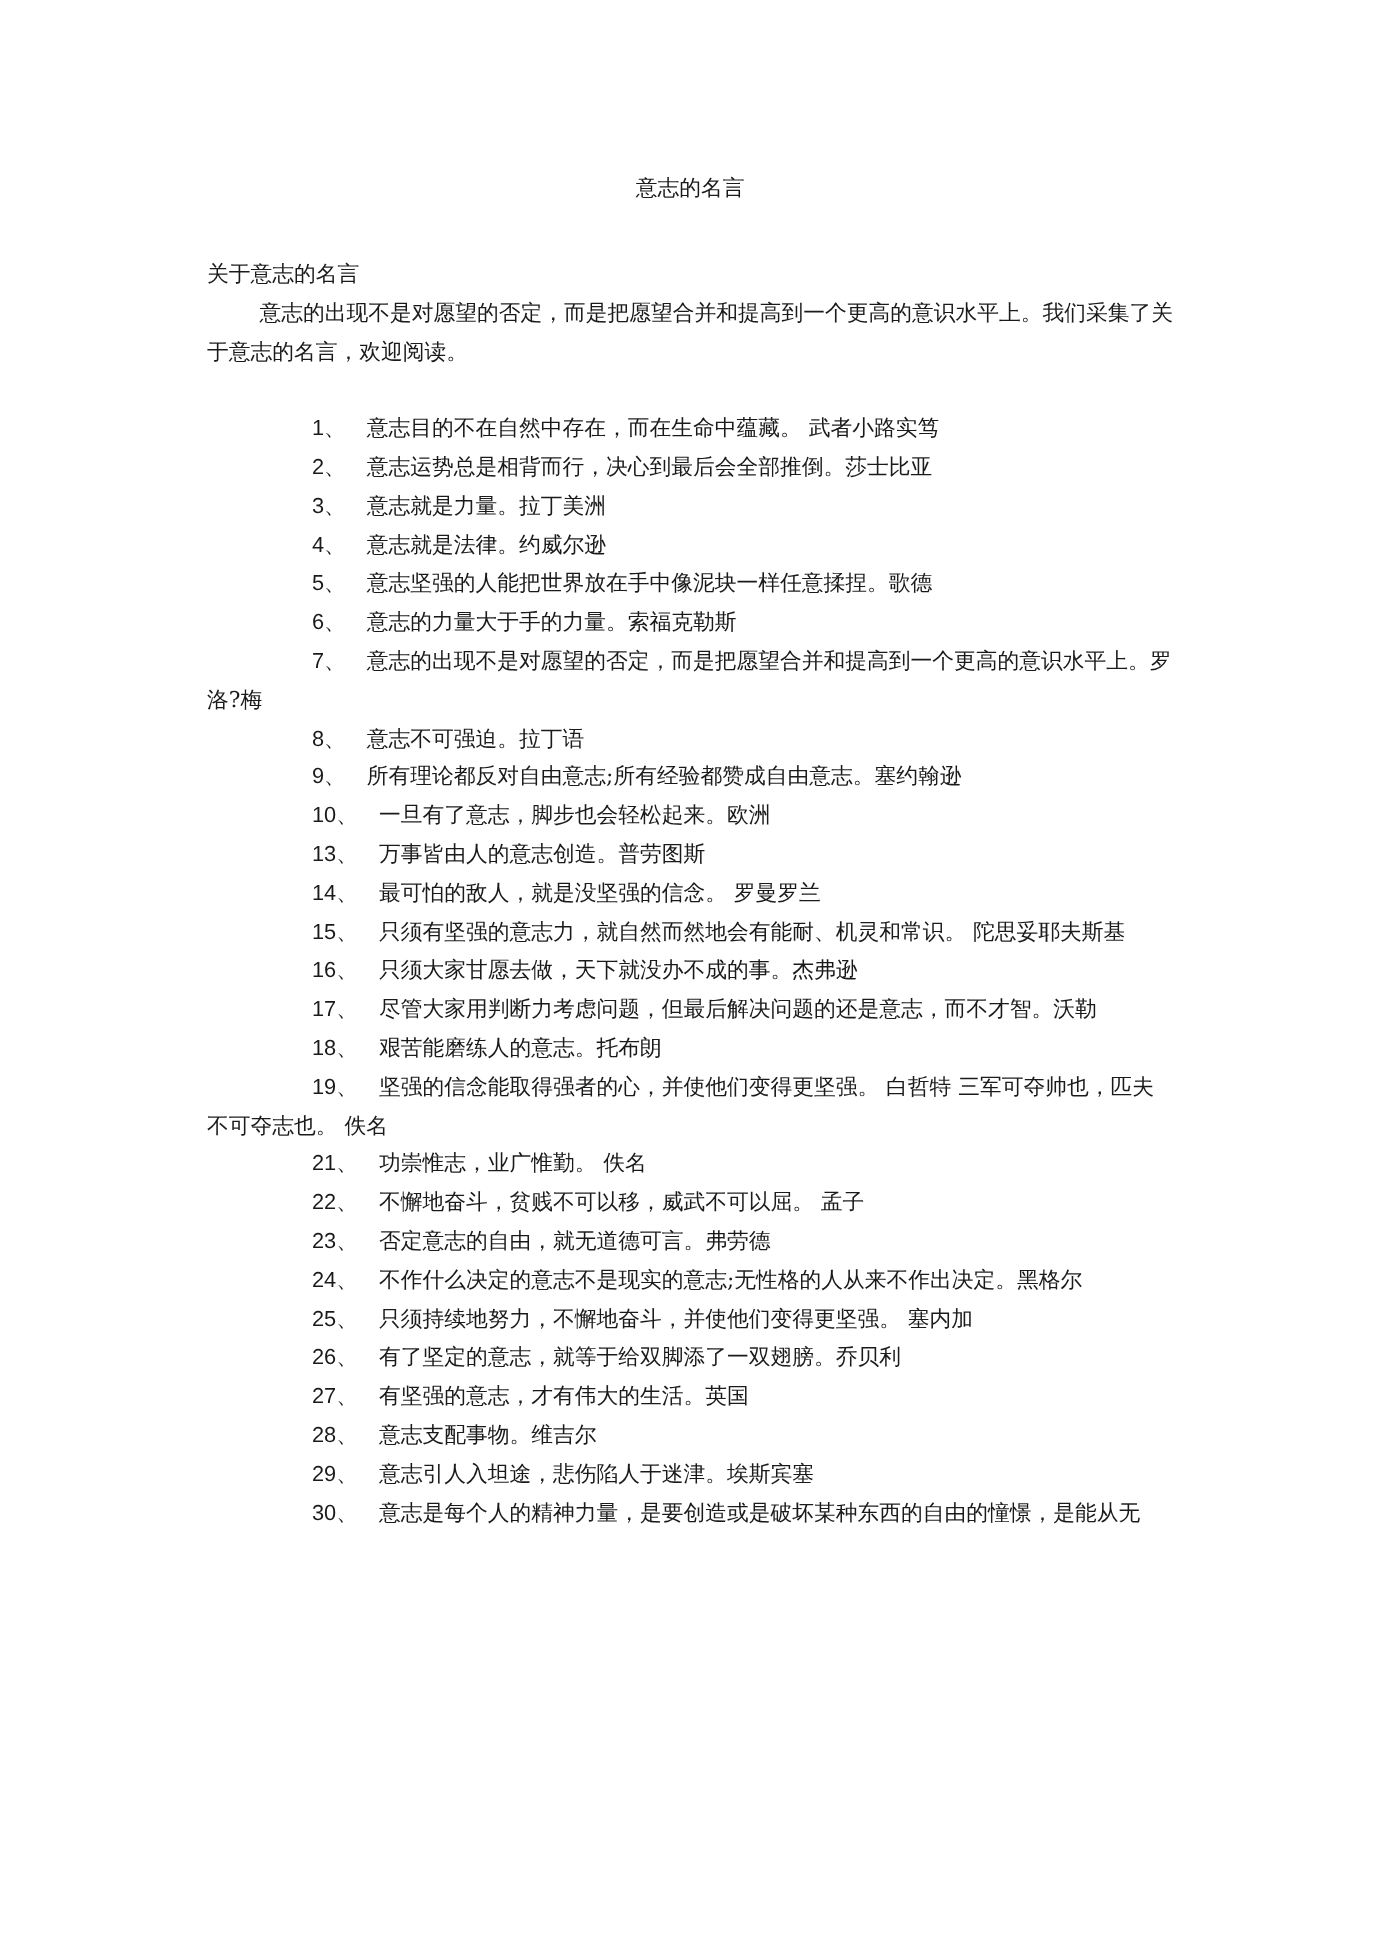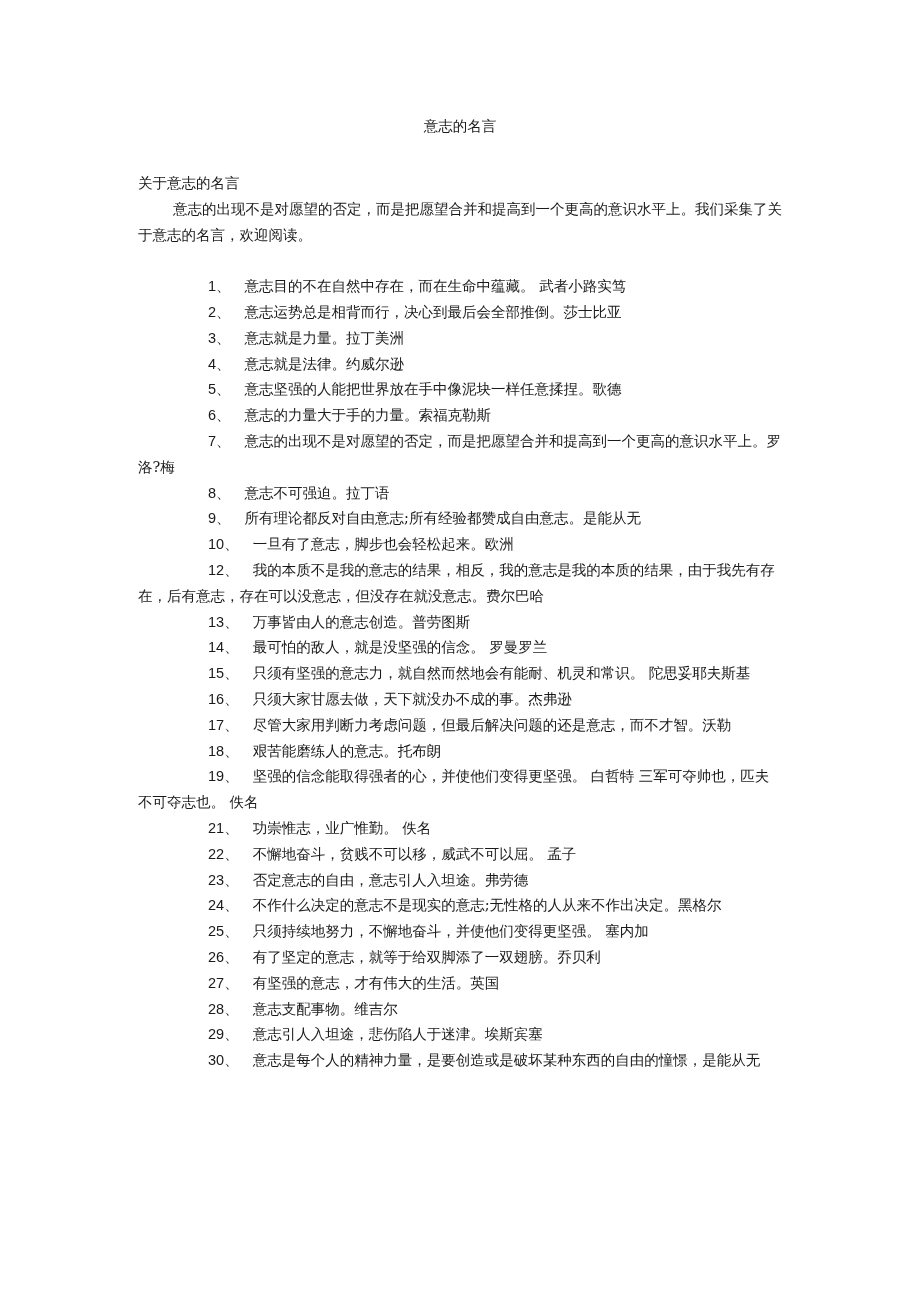--- a/index.html
+++ b/index.html
@@ -29,33 +29,32 @@
     <div class="spacer"></div>
     <div id="quote-list">
         <p class="quote"><span class="num">1、</span><span class="sep"></span><span>意志目的不在自然中存在，而在生命中蕴藏。 武者小路实笃</span></p>
         <p class="quote"><span class="num">2、</span><span class="sep"></span><span>意志运势总是相背而行，决心到最后会全部推倒。莎士比亚</span></p>
         <p class="quote"><span class="num">3、</span><span class="sep"></span><span>意志就是力量。拉丁美洲</span></p>
         <p class="quote"><span class="num">4、</span><span class="sep"></span><span>意志就是法律。约威尔逊</span></p>
         <p class="quote"><span class="num">5、</span><span class="sep"></span><span>意志坚强的人能把世界放在手中像泥块一样任意揉捏。歌德</span></p>
         <p class="quote"><span class="num">6、</span><span class="sep"></span><span>意志的力量大于手的力量。索福克勒斯</span></p>
         <p class="quote"><span class="num">7、</span><span class="sep"></span><span>意志的出现不是对愿望的否定，而是把愿望合并和提高到一个更高的意识水平上。罗洛?梅</span></p>
         <p class="quote"><span class="num">8、</span><span class="sep"></span><span>意志不可强迫。拉丁语</span></p>
-        <p class="quote"><span class="num">9、</span><span class="sep"></span><span>所有理论都反对自由意志;所有经验都赞成自由意志。是能从无</span></p>
+        <p class="quote"><span class="num">9、</span><span class="sep"></span><span>所有理论都反对自由意志;所有经验都赞成自由意志。塞约翰逊</span></p>
         <p class="quote"><span class="num">10、</span><span class="sep"></span><span>一旦有了意志，脚步也会轻松起来。欧洲</span></p>
-        <p class="quote"><span class="num">12、</span><span class="sep"></span><span>我的本质不是我的意志的结果，相反，我的意志是我的本质的结果，由于我先有存在，后有意志，存在可以没意志，但没存在就没意志。费尔巴哈</span></p>
         <p class="quote"><span class="num">13、</span><span class="sep"></span><span>万事皆由人的意志创造。普劳图斯</span></p>
         <p class="quote"><span class="num">14、</span><span class="sep"></span><span>最可怕的敌人，就是没坚强的信念。 罗曼罗兰</span></p>
         <p class="quote"><span class="num">15、</span><span class="sep"></span><span>只须有坚强的意志力，就自然而然地会有能耐、机灵和常识。 陀思妥耶夫斯基</span></p>
         <p class="quote"><span class="num">16、</span><span class="sep"></span><span>只须大家甘愿去做，天下就没办不成的事。杰弗逊</span></p>
         <p class="quote"><span class="num">17、</span><span class="sep"></span><span>尽管大家用判断力考虑问题，但最后解决问题的还是意志，而不才智。沃勒</span></p>
         <p class="quote"><span class="num">18、</span><span class="sep"></span><span>艰苦能磨练人的意志。托布朗</span></p>
         <p class="quote"><span class="num">19、</span><span class="sep"></span><span>坚强的信念能取得强者的心，并使他们变得更坚强。 白哲特  三军可夺帅也，匹夫不可夺志也。 佚名</span></p>
         <p class="quote"><span class="num">21、</span><span class="sep"></span><span>功崇惟志，业广惟勤。 佚名</span></p>
         <p class="quote"><span class="num">22、</span><span class="sep"></span><span>不懈地奋斗，贫贱不可以移，威武不可以屈。 孟子</span></p>
-        <p class="quote"><span class="num">23、</span><span class="sep"></span><span>否定意志的自由，意志引人入坦途。弗劳德</span></p>
+        <p class="quote"><span class="num">23、</span><span class="sep"></span><span>否定意志的自由，就无道德可言。弗劳德</span></p>
         <p class="quote"><span class="num">24、</span><span class="sep"></span><span>不作什么决定的意志不是现实的意志;无性格的人从来不作出决定。黑格尔</span></p>
         <p class="quote"><span class="num">25、</span><span class="sep"></span><span>只须持续地努力，不懈地奋斗，并使他们变得更坚强。 塞内加</span></p>
         <p class="quote"><span class="num">26、</span><span class="sep"></span><span>有了坚定的意志，就等于给双脚添了一双翅膀。乔贝利</span></p>
         <p class="quote"><span class="num">27、</span><span class="sep"></span><span>有坚强的意志，才有伟大的生活。英国</span></p>
         <p class="quote"><span class="num">28、</span><span class="sep"></span><span>意志支配事物。维吉尔</span></p>
         <p class="quote"><span class="num">29、</span><span class="sep"></span><span>意志引人入坦途，悲伤陷人于迷津。埃斯宾塞</span></p>
         <p class="quote"><span class="num">30、</span><span class="sep"></span><span>意志是每个人的精神力量，是要创造或是破坏某种东西的自由的憧憬，是能从无</span></p>
       </div>
   </div>
 </div>

